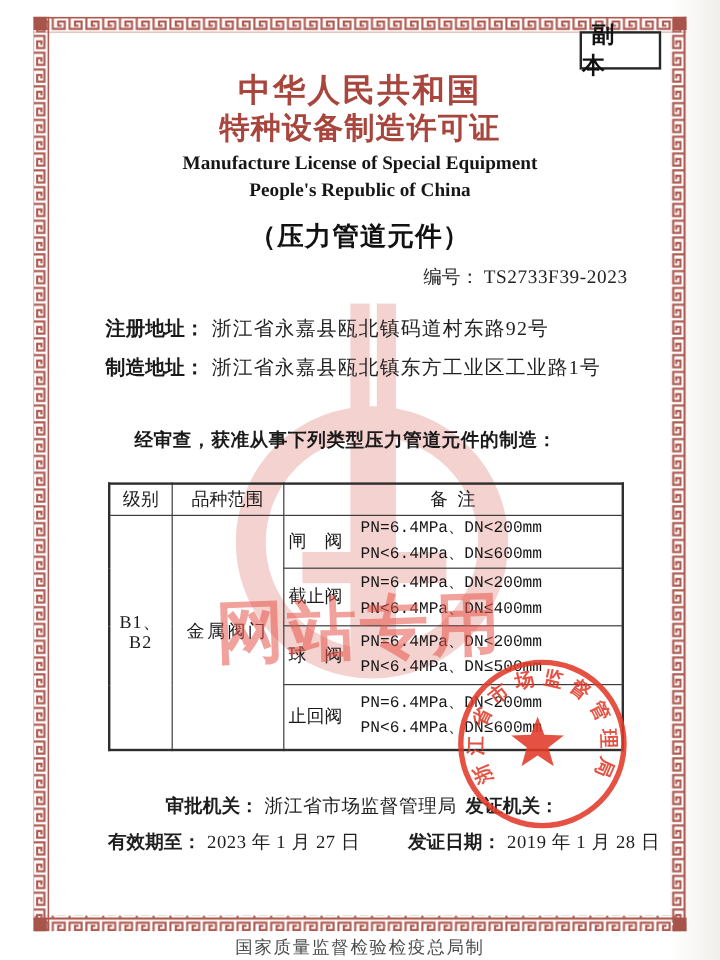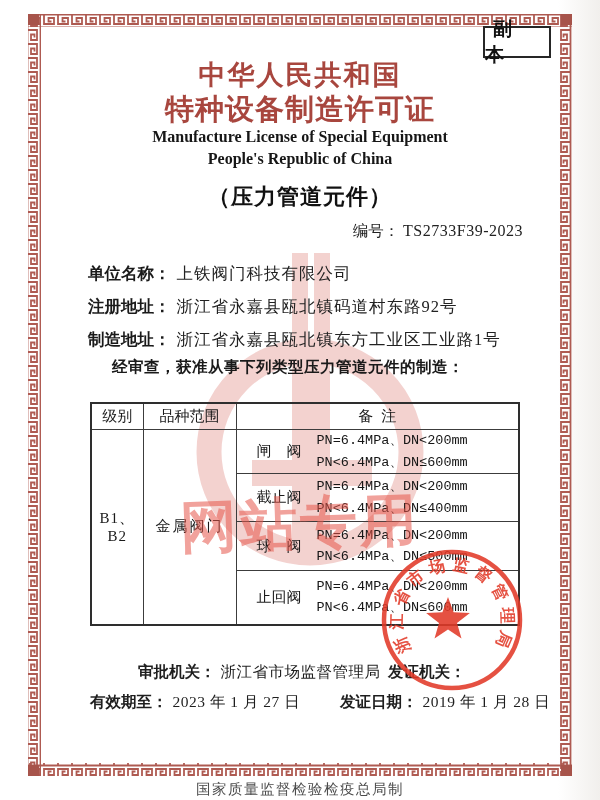--- a/index.html
+++ b/index.html
@@ -16,21 +16,21 @@
 
   .badge{
     left:483px;top:26px;width:64px;height:28px;
     border:2px solid #262626;display:flex;align-items:center;justify-content:center;
     font-size:19px;font-weight:bold;letter-spacing:8px;text-indent:8px;color:#111;
     background:rgba(255,255,255,.6);
   }
   .title-cn1{left:0;right:0;top:57px;text-align:center;font-family:"DejaVu Sans","Liberation Sans",sans-serif;
     font-size:27px;font-weight:bold;color:#a8463e;letter-spacing:2px;}
   .title-cn2{left:0;right:0;top:90px;text-align:center;font-family:"DejaVu Sans","Liberation Sans",sans-serif;
-    font-size:29px;font-weight:bold;color:#a8463e;letter-spacing:1px;}
+    font-size:25px;font-weight:bold;color:#a8463e;letter-spacing:1px;}
   .title-en{left:0;right:0;text-align:center;font-weight:bold;font-size:16px;color:#161616;letter-spacing:0px;}
   .en1{top:128px;} .en2{top:150px;}
   .scope{left:0;right:0;top:182px;text-align:center;font-family:"DejaVu Sans","Liberation Sans",sans-serif;
     font-size:22px;font-weight:bold;color:#111;letter-spacing:1px;}
   .license{left:0;right:77px;top:221px;text-align:right;font-size:15.5px;color:#222;margin-left:12px;}
   .license .num{font-size:16px;letter-spacing:.5px;}
 
   .fields{left:88px;top:263px;}
   .frow{display:flex;height:19px;margin-bottom:14px;font-size:16.5px;white-space:nowrap;}
   .flabel{font-weight:600;color:#1a1a1a;}
@@ -38,21 +38,21 @@
   .statement{left:112px;top:357px;font-size:15.5px;font-weight:600;letter-spacing:.5px;color:#1a1a1a;}
 
   table.lic{left:90px;top:402px;border-collapse:collapse;table-layout:fixed;width:428px;
     border:2px solid #2e2e2e;background:transparent;}
   table.lic td{border:1px solid #3c3c3c;padding:0;}
   td.hdr{height:25px;text-align:center;font-size:15px;color:#1a1a1a;}
   td.hdr.note{letter-spacing:8px;text-indent:8px;}
   td.grade,td.category{text-align:center;font-size:15px;letter-spacing:1px;color:#1a1a1a;}
   td.category{letter-spacing:2px;}
   tr.r1{height:44px;} tr.r2{height:48px;} tr.r3{height:49px;} tr.r4{height:54px;}
-  .remark{display:flex;align-items:center;padding-left:20px;}
+  .remark{display:flex;align-items:center;padding-left:4px;}
   .valve-name{width:60px;flex:none;font-size:15px;color:#1a1a1a;}
   .pn{font-family:"Liberation Mono","DejaVu Sans Mono",monospace;font-size:13.5px;line-height:1.6;
     white-space:nowrap;color:#161616;}
 
   .grant-row{left:90px;width:460px;font-size:15.5px;white-space:nowrap;display:flex;}
   .gr1{top:662px;margin-left:48px;} .gr2{top:692px;}
   .gcell-l{width:250px;flex:none;display:flex;}
   .gcell-r{display:flex;}
   .glabel{font-weight:600;}
   .gvalue{margin-left:5px;letter-spacing:.5px;}
@@ -110,24 +110,20 @@
     <div class="abs title-en en2">People's Republic of China</div>
     <div class="abs title-en en1">Manufacture License of Special Equipment</div>
     <div class="abs scope">（压力管道元件）</div>
 
     <div class="abs license">
       <span>编号：</span>
       <span class="num">TS2733F39-2023</span>
     </div>
 
     <div class="abs fields">
-      <div class="frow">
-        <span class="flabel">单位名称：</span>
-        <span class="fvalue">上铁阀门科技有限公司</span>
-      </div>
       <div class="frow">
         <span class="flabel">注册地址：</span>
         <span class="fvalue">浙江省永嘉县瓯北镇码道村东路92号</span>
       </div>
       <div class="frow">
         <span class="flabel">制造地址：</span>
         <span class="fvalue">浙江省永嘉县瓯北镇东方工业区工业路1号</span>
       </div>
     </div>
 

